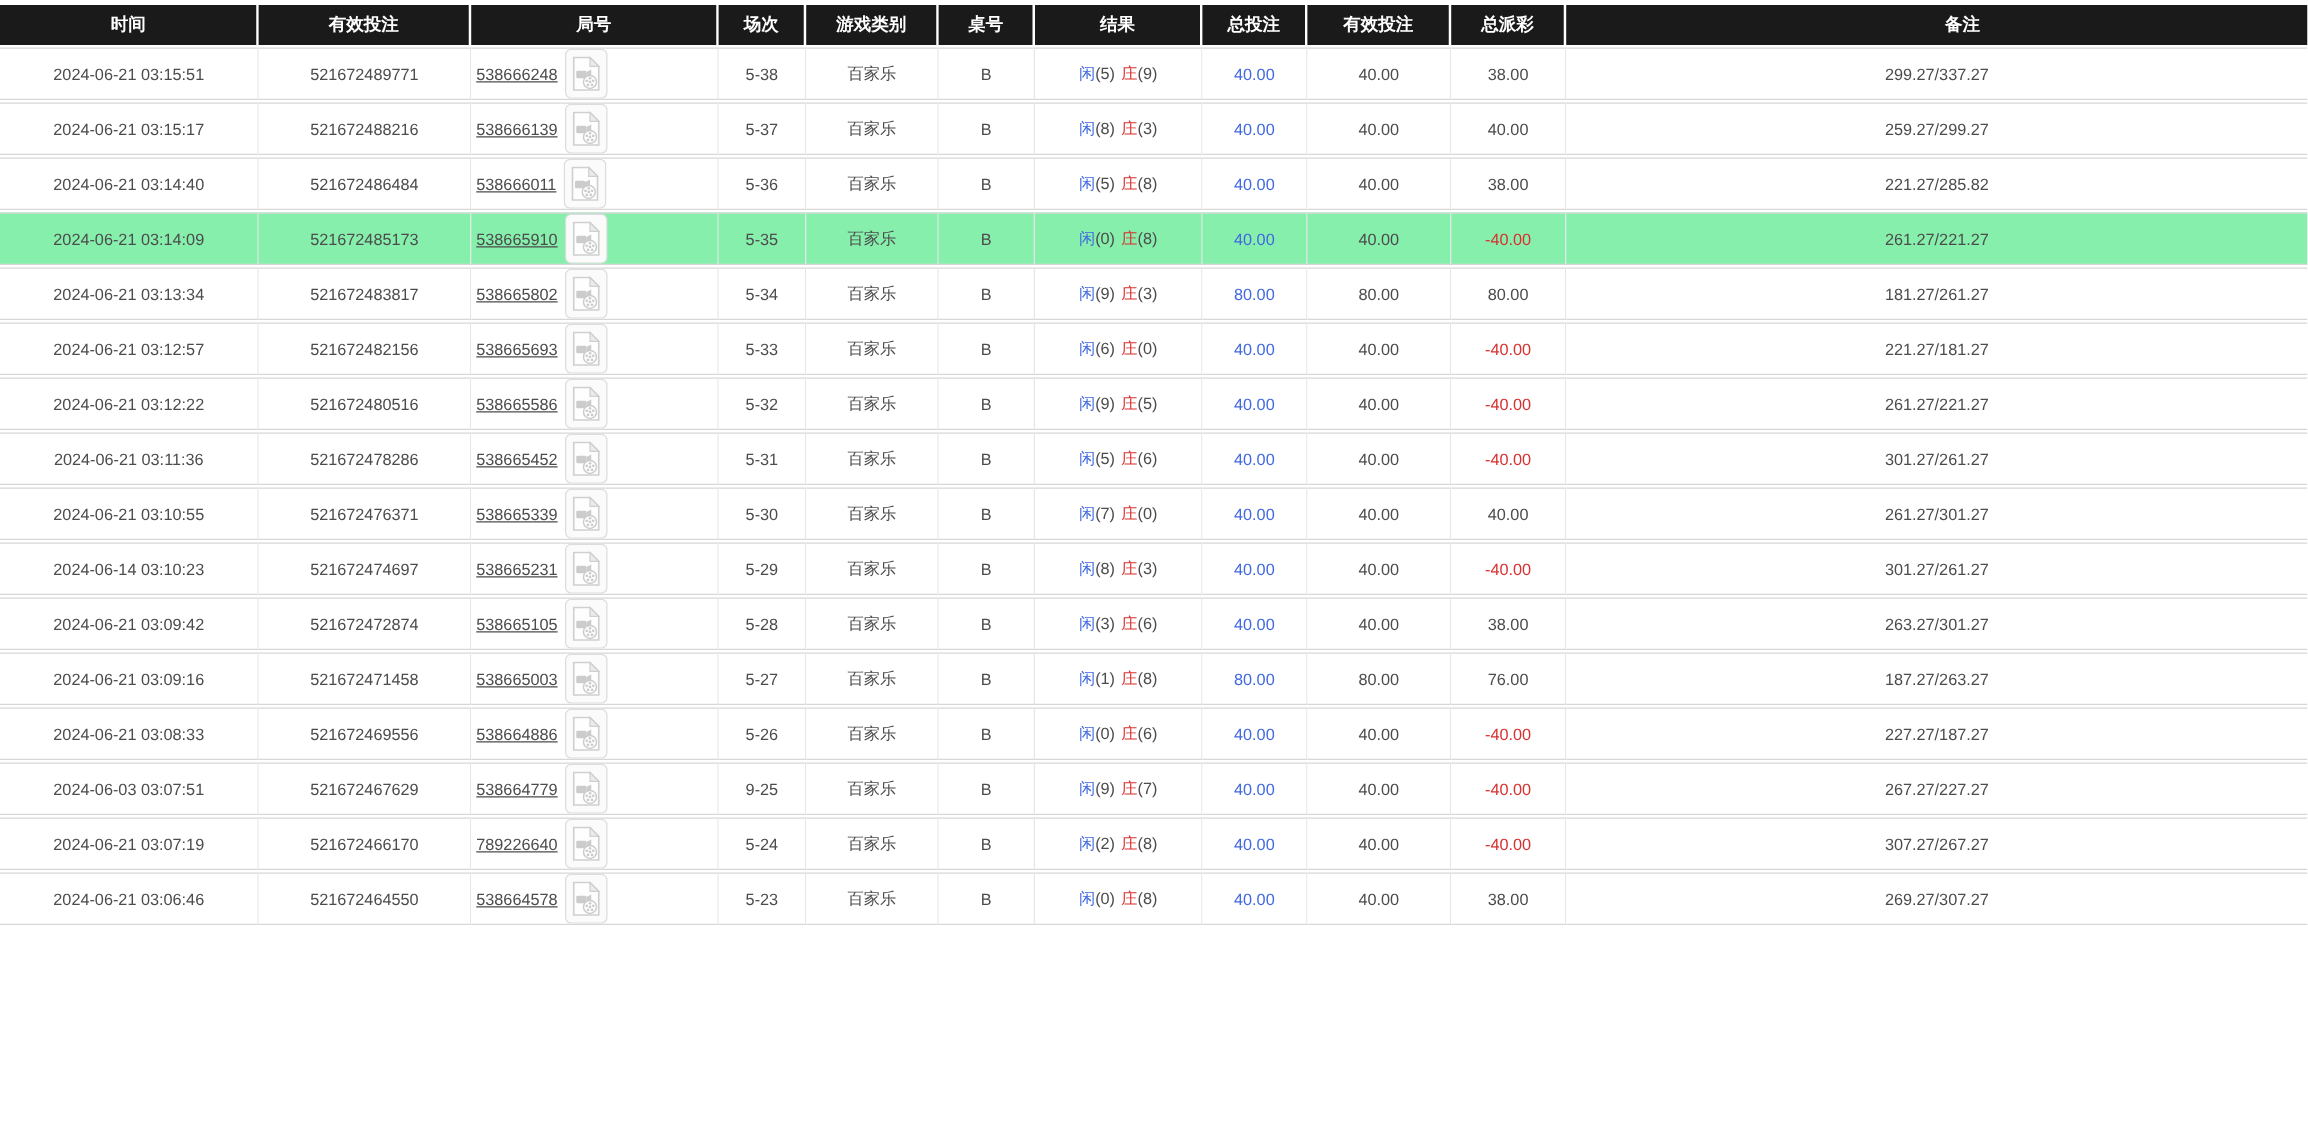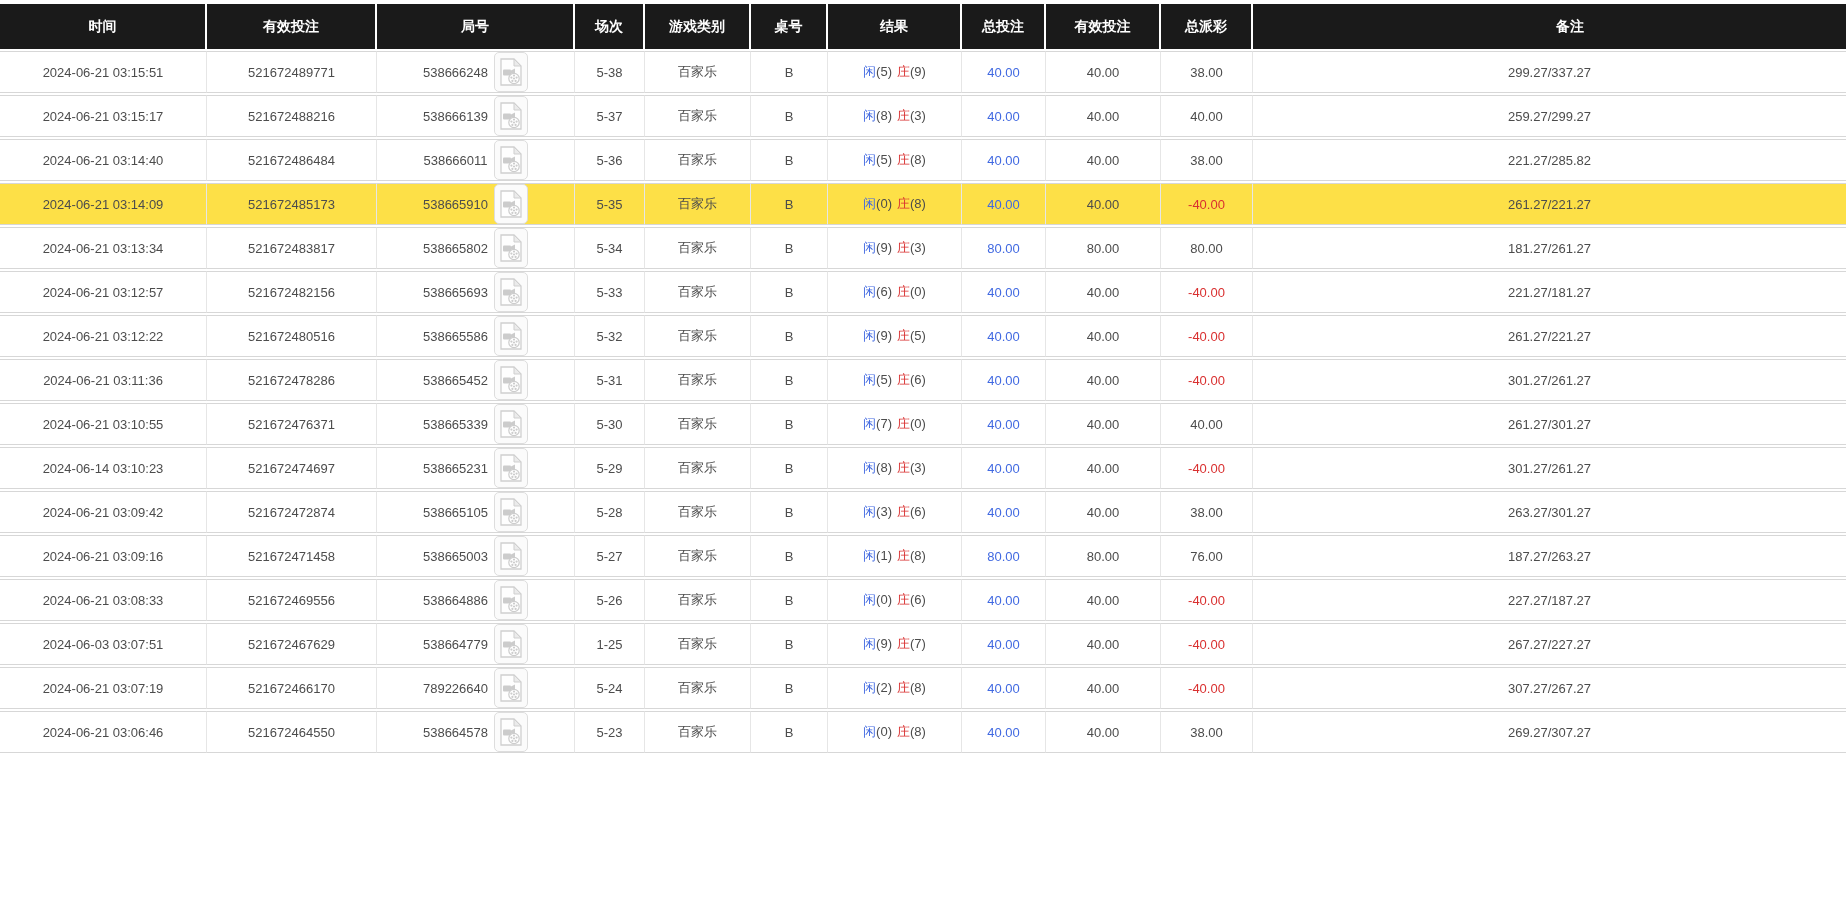--- a/index.html
+++ b/index.html
@@ -27,21 +27,21 @@
   .c-totalbet { width: 84px;  }
   .c-validbet { width: 115px; }
   .c-payout   { width: 92px;  }
   .c-remark   { width: 593px; }
 
   thead th {
     background: #1a1a1a;
     color: #ffffff;
     font-size: 14px;
     font-weight: bold;
-    height: 45px;
+    height: 32px;
     padding: 0 4px;
     border-right: 2px solid #ffffff;
     text-align: center;
     white-space: nowrap;
     overflow: hidden;
   }
   thead th:last-child { border-right: none; padding-left: 45px; }
 
   tbody td {
     background: #ffffff;
@@ -51,31 +51,32 @@
     vertical-align: middle;
     font-size: 13px;
     color: #4c4c4c;
     border-top: 1px solid #d7d7d7;
     border-bottom: 1px solid #d7d7d7;
     border-right: 1px solid #e6e6e6;
     white-space: nowrap;
     overflow: hidden;
   }
   tbody td:last-child { border-right: none; }
-  tbody tr.highlighted td { background: #fde047; }
+  tbody tr.highlighted td { background: #86efac; }
 
   .blue { color: #4169e1; }
   .red  { color: #d93030; }
   .bet-link { color: #4169e1; cursor: pointer; }
   .result-cell .gap { display: inline-block; width: 5px; }
 
   .round-inner {
     display: flex;
     align-items: center;
-    justify-content: center;
+    justify-content: flex-start;
+    text-decoration: underline;
   }
   .round-inner .round-num { margin-right: 6px; }
   .video-btn {
     display: inline-flex;
     align-items: center;
     justify-content: center;
     width: 34px;
     height: 40px;
     border: 1px solid #dddddd;
     border-radius: 5px;
@@ -549,21 +550,21 @@
                 <circle cx="15" cy="20.5" r="1.1" fill="#cccccc"></circle>
                 <circle cx="15" cy="17.6" r="1.1" fill="#cccccc"></circle>
                 <circle cx="12.4" cy="19.6" r="1.1" fill="#cccccc"></circle>
                 <circle cx="13.4" cy="22.9" r="1.1" fill="#cccccc"></circle>
                 <circle cx="16.6" cy="22.9" r="1.1" fill="#cccccc"></circle>
                 <circle cx="17.6" cy="19.6" r="1.1" fill="#cccccc"></circle>
               </svg>
             </span>
           </div>
         </td>
-        <td><span>1-25</span></td>
+        <td><span>9-25</span></td>
         <td><span>百家乐</span></td>
         <td><span>B</span></td>
         <td class="result-cell"><span class="blue">闲</span><span>(9)</span><span class="gap"></span><span class="red">庄</span><span>(7)</span></td>
         <td><span class="bet-link">40.00</span></td>
         <td><span>40.00</span></td>
         <td><span class="red">-40.00</span></td>
         <td><span>267.27/227.27</span></td>
       </tr>
       <tr>
         <td><span>2024-06-21 03:07:19</span></td>

